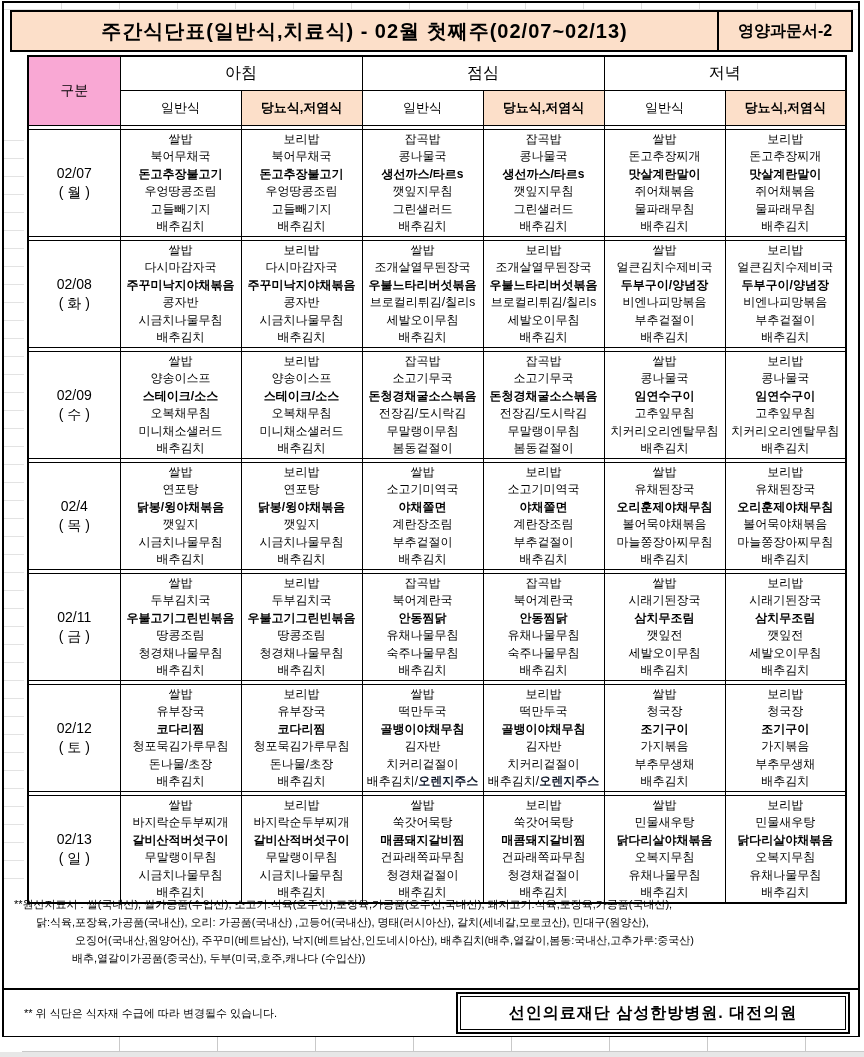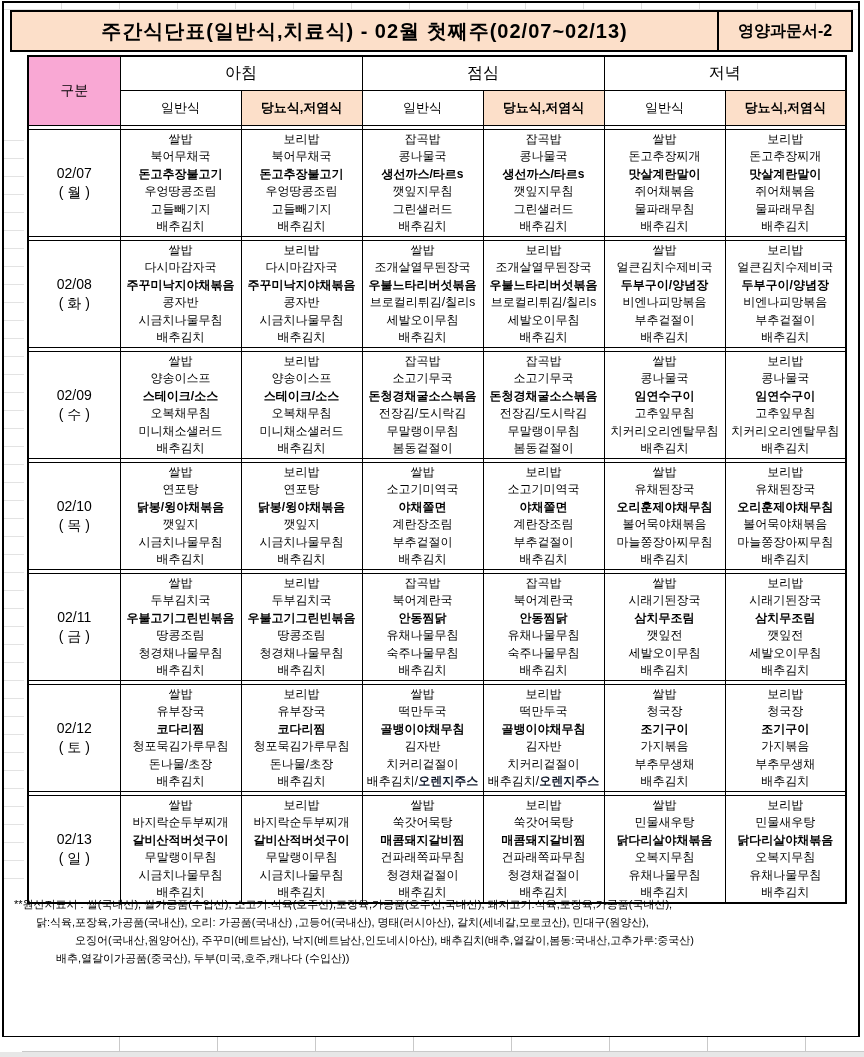--- a/index.html
+++ b/index.html
@@ -56,21 +56,21 @@
   .line.bold{font-weight:bold;}
   .accent{color:#0f172a;font-weight:bold;}
   
   .origin{
     position:absolute;left:0;top:892px;width:100%;
     font-size:11px;line-height:18px;text-align:left;
   }
   .origin .ol0{padding-left:10px;}
   .origin .ol1{padding-left:32px;}
   .origin .ol2{padding-left:71px;}
-  .origin .ol3{padding-left:52px;}
+  .origin .ol3{padding-left:68px;}
   
   .note-row{
     position:absolute;left:0;bottom:0;width:100%;height:46px;
     border-top:2px solid #000;display:flex;align-items:center;
   }
   .note-text{flex:1;font-size:11px;padding-left:20px;}
   .hospital-outer{
     margin-right:8px;width:386px;height:34px;border:2px solid #000;padding:2px;
     box-sizing:content-box;
   }
@@ -322,21 +322,21 @@
             <td></td>
             <td></td>
             <td></td>
             <td></td>
             <td></td>
             <td></td>
             <td></td>
           </tr>
           <tr>
             <td class="date-cell">
-              <div>02/10</div>
+              <div>02/4</div>
               <div>( 목 )</div>
             </td>
             <td class="menu-cell">
               <div class="line">쌀밥</div>
               <div class="line">연포탕</div>
               <div class="line bold">닭봉/윙야채볶음</div>
               <div class="line">깻잎지</div>
               <div class="line">시금치나물무침</div>
               <div class="line">배추김치</div>
             </td>
@@ -573,19 +573,25 @@
         </tbody>
     </table>
 
     <div class="origin">
       <div class="ol0">**원산지표시 : 쌀(국내산), 쌀가공품(수입산), 소고기:식육(호주산),포장육,가공품(호주산,국내산), 돼지고기:식육,포장육,가공품(국내산),</div>
       <div class="ol1">닭:식육,포장육,가공품(국내산), 오리: 가공품(국내산) ,고등어(국내산), 명태(러시아산), 갈치(세네갈,모로코산), 민대구(원양산),</div>
       <div class="ol2">오징어(국내산,원양어산), 주꾸미(베트남산), 낙지(베트남산,인도네시아산), 배추김치(배추,열갈이,봄동:국내산,고추가루:중국산)</div>
       <div class="ol3">배추,열갈이가공품(중국산), 두부(미국,호주,캐나다 (수입산))</div>
     </div>
 
+    <div class="note-row">
+      <div class="note-text">** 위 식단은 식자재 수급에 따라 변경될수 있습니다.</div>
+      <div class="hospital-outer">
+        <div class="hospital-inner">선인의료재단  삼성한방병원. 대전의원</div>
+      </div>
+    </div>
   </div>
 
   <div class="grid-bottom">
     <div class="vlines"></div>
     <div class="grayband"></div>
   </div>
 </div>
 
 </body></html>

